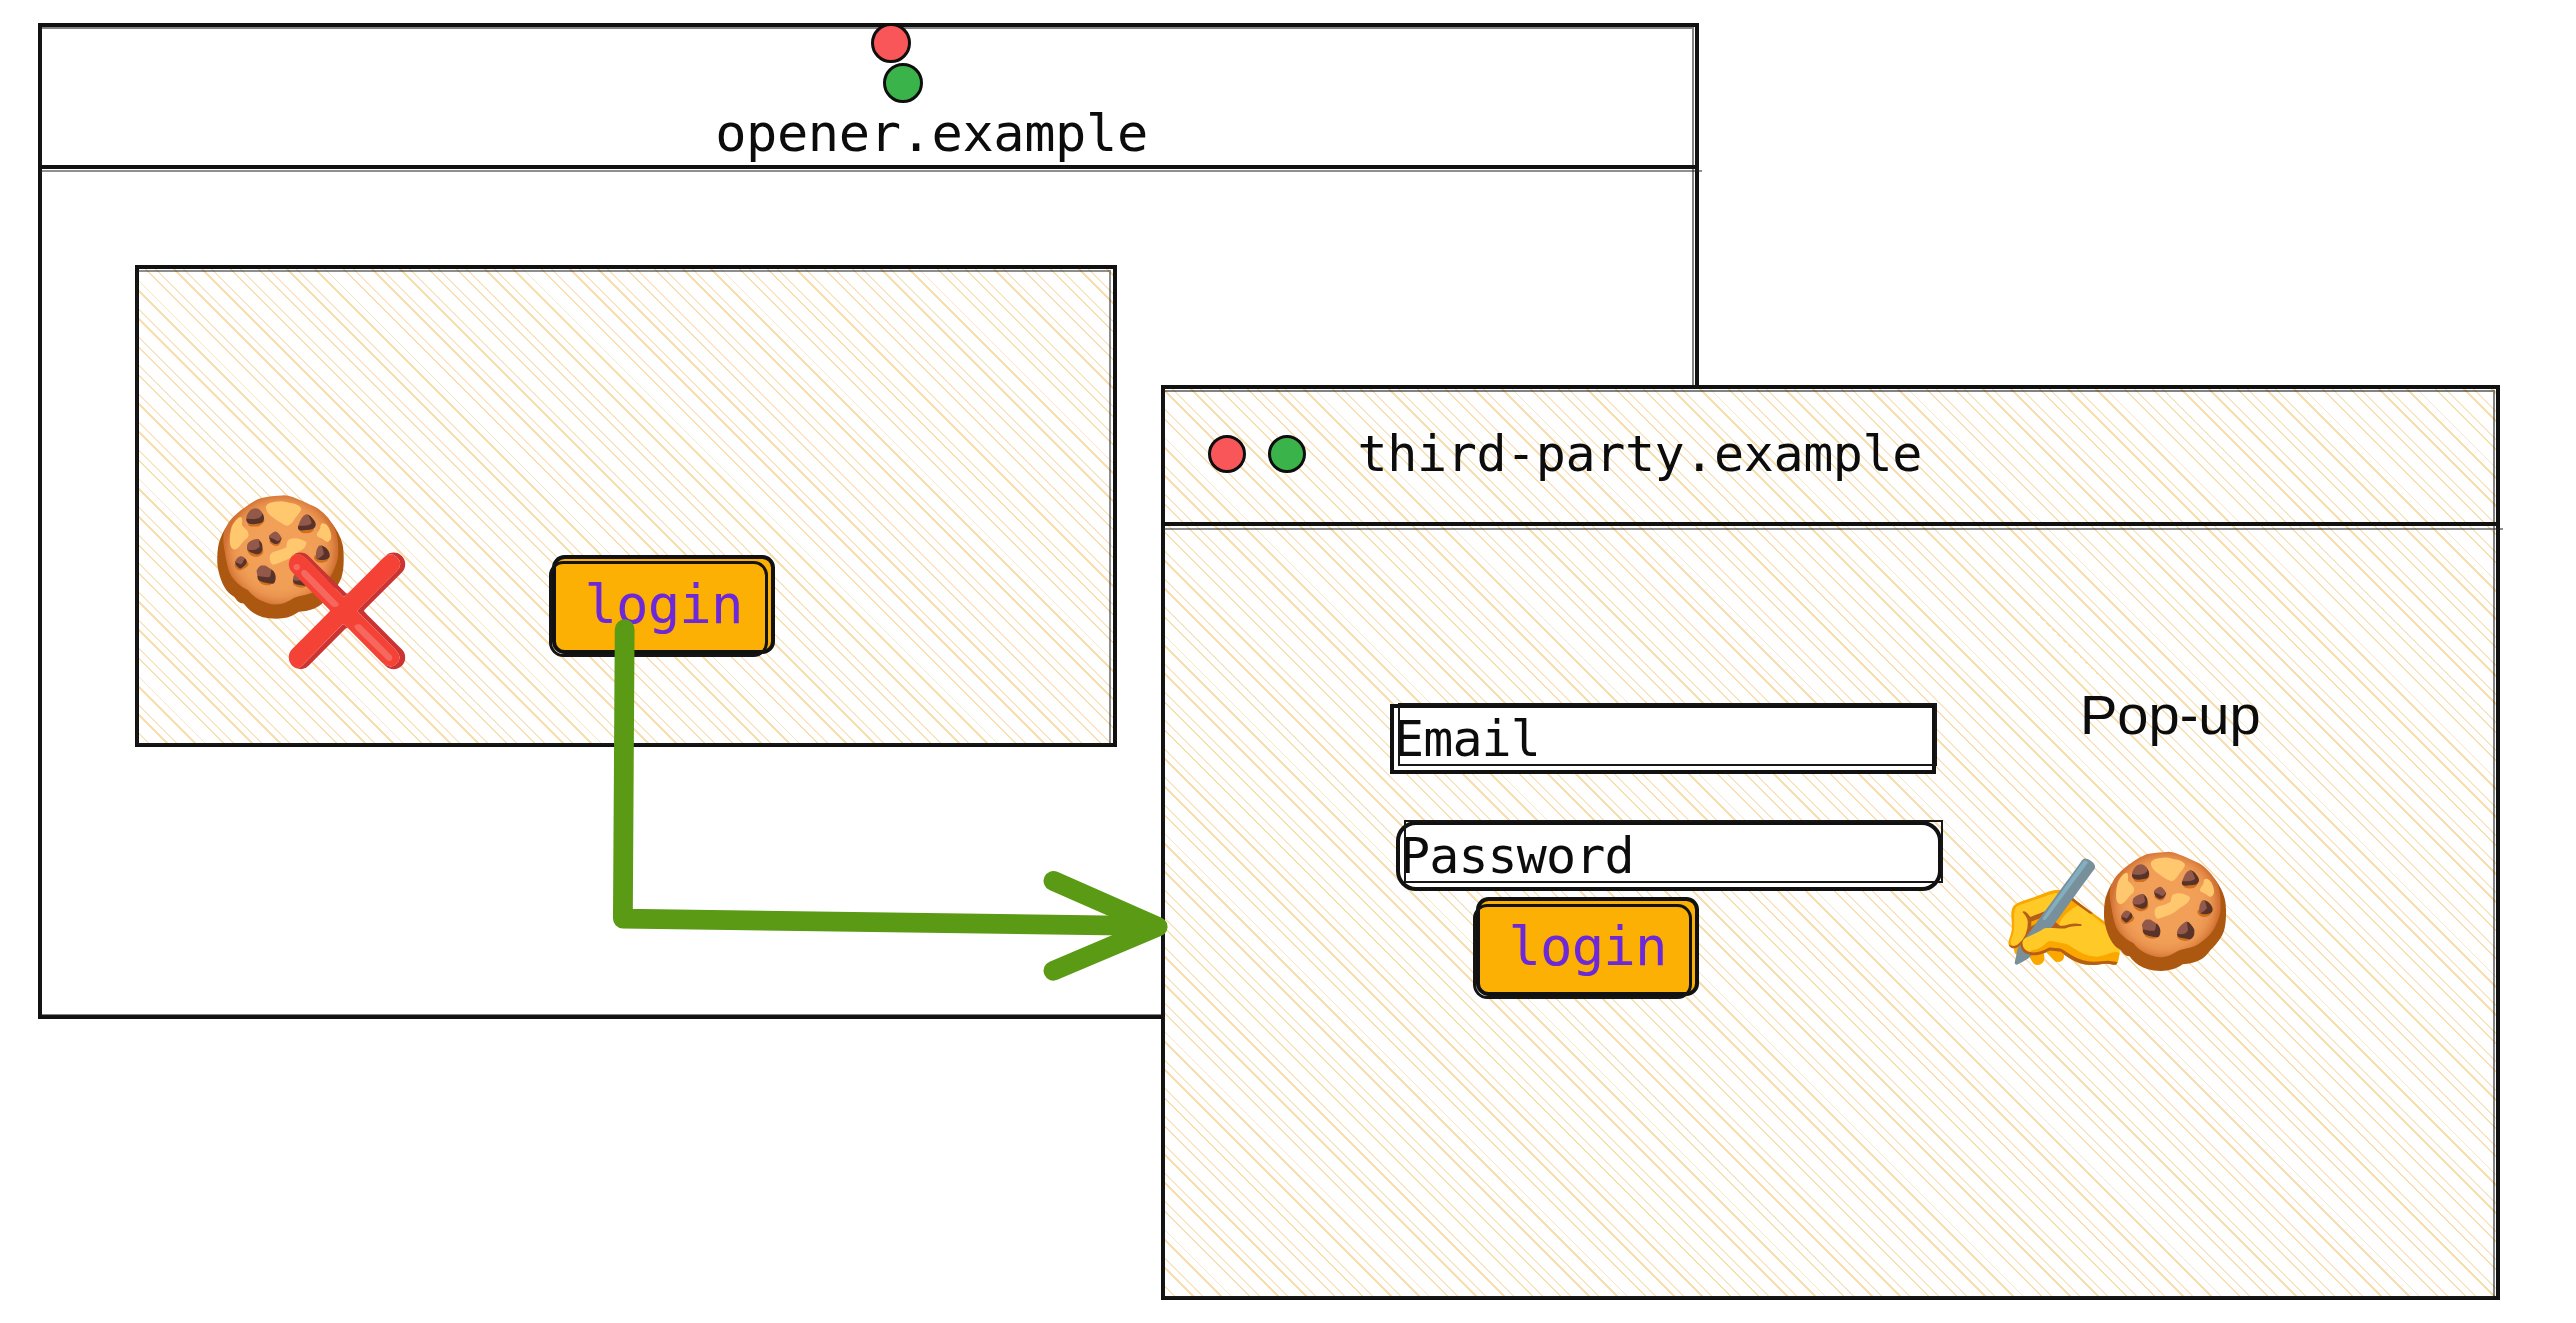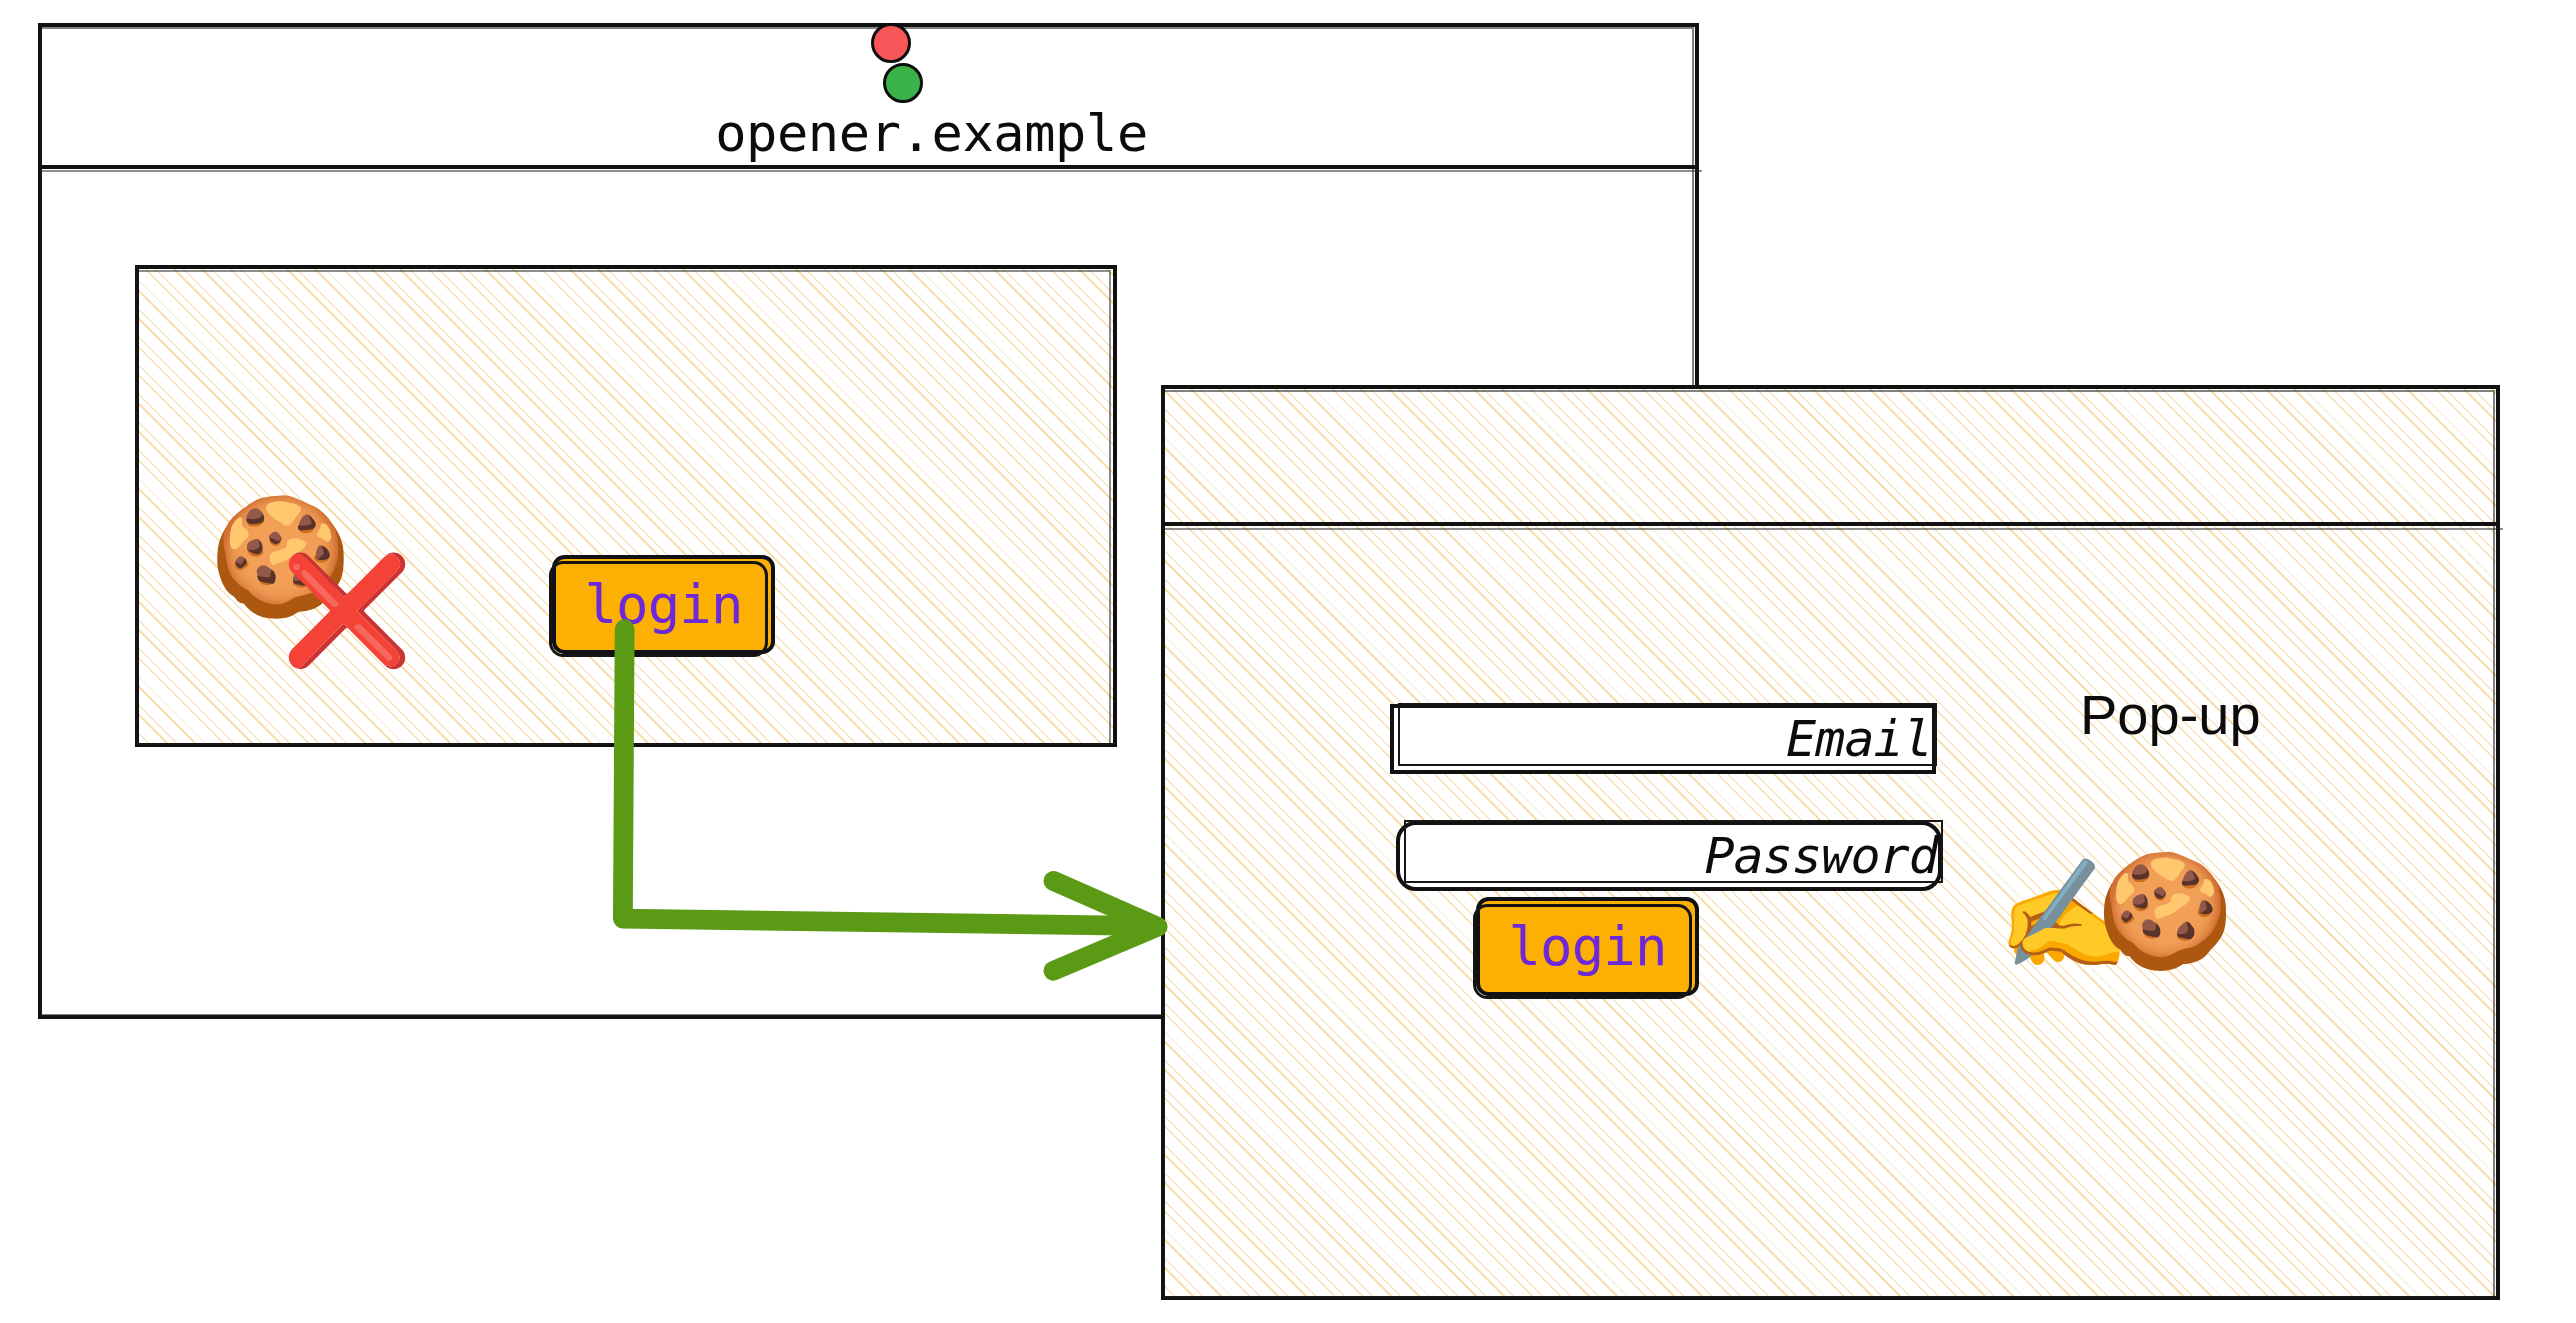--- a/index.html
+++ b/index.html
@@ -155,25 +155,24 @@
   }
 
   
   .field {
     position: absolute;
     box-sizing: border-box;
     background: #ffffff;
     border: 4.5px solid #111111;
     display: flex;
     align-items: center;
-    justify-content: flex-end;
+    justify-content: flex-start;
     font-family: "DejaVu Sans Mono", monospace;
     color: #0c0c0c;
     letter-spacing: -0.9px;
-    font-style: italic;
   }
   .field::after {
     content: "";
     position: absolute;
     left: 3.6px; top: -5.4px; right: -5.4px; bottom: 3.6px;
     border: 2.7px solid #171717;
     pointer-events: none;
   }
 
   .popup-label {
@@ -215,20 +214,25 @@
     <div class="emoji" style="left:243px; top:535px; font-size:106px; color:#d32f2f;">❌</div>
 
     <div class="login-btn" style="left:514px; top:532px; width:223px; height:99px; font-size:54px;">
       <span>login</span>
     </div>
   </div>
 
   <div class="window hatch" style="left:1161px; top:385px; width:1339px; height:915px;">
     <div class="win-border"></div>
 
+    <div class="titlebar" style="height:138px; padding-left:47px;">
+      <div class="dot dot-red" style="width:38px; height:38px;"></div>
+      <div class="dot dot-green" style="width:38px; height:38px; margin-left:21.6px;"></div>
+      <div class="win-title" style="font-size:50px; margin-left:52px;">third-party.example</div>
+    </div>
     <div class="titlebar-rule" style="top:137px;"></div>
 
     <div class="popup-label" style="left:919px; top:297px; font-size:56px;">Pop-up</div>
 
     <div class="field" style="left:229px; top:319px; width:546px; height:70px; font-size:50px;">
       <span>Email</span>
     </div>
 
     <div class="field" style="left:235px; top:436px; width:546px; height:70px; font-size:50px;border-radius:20px;">
       <span>Password</span>

